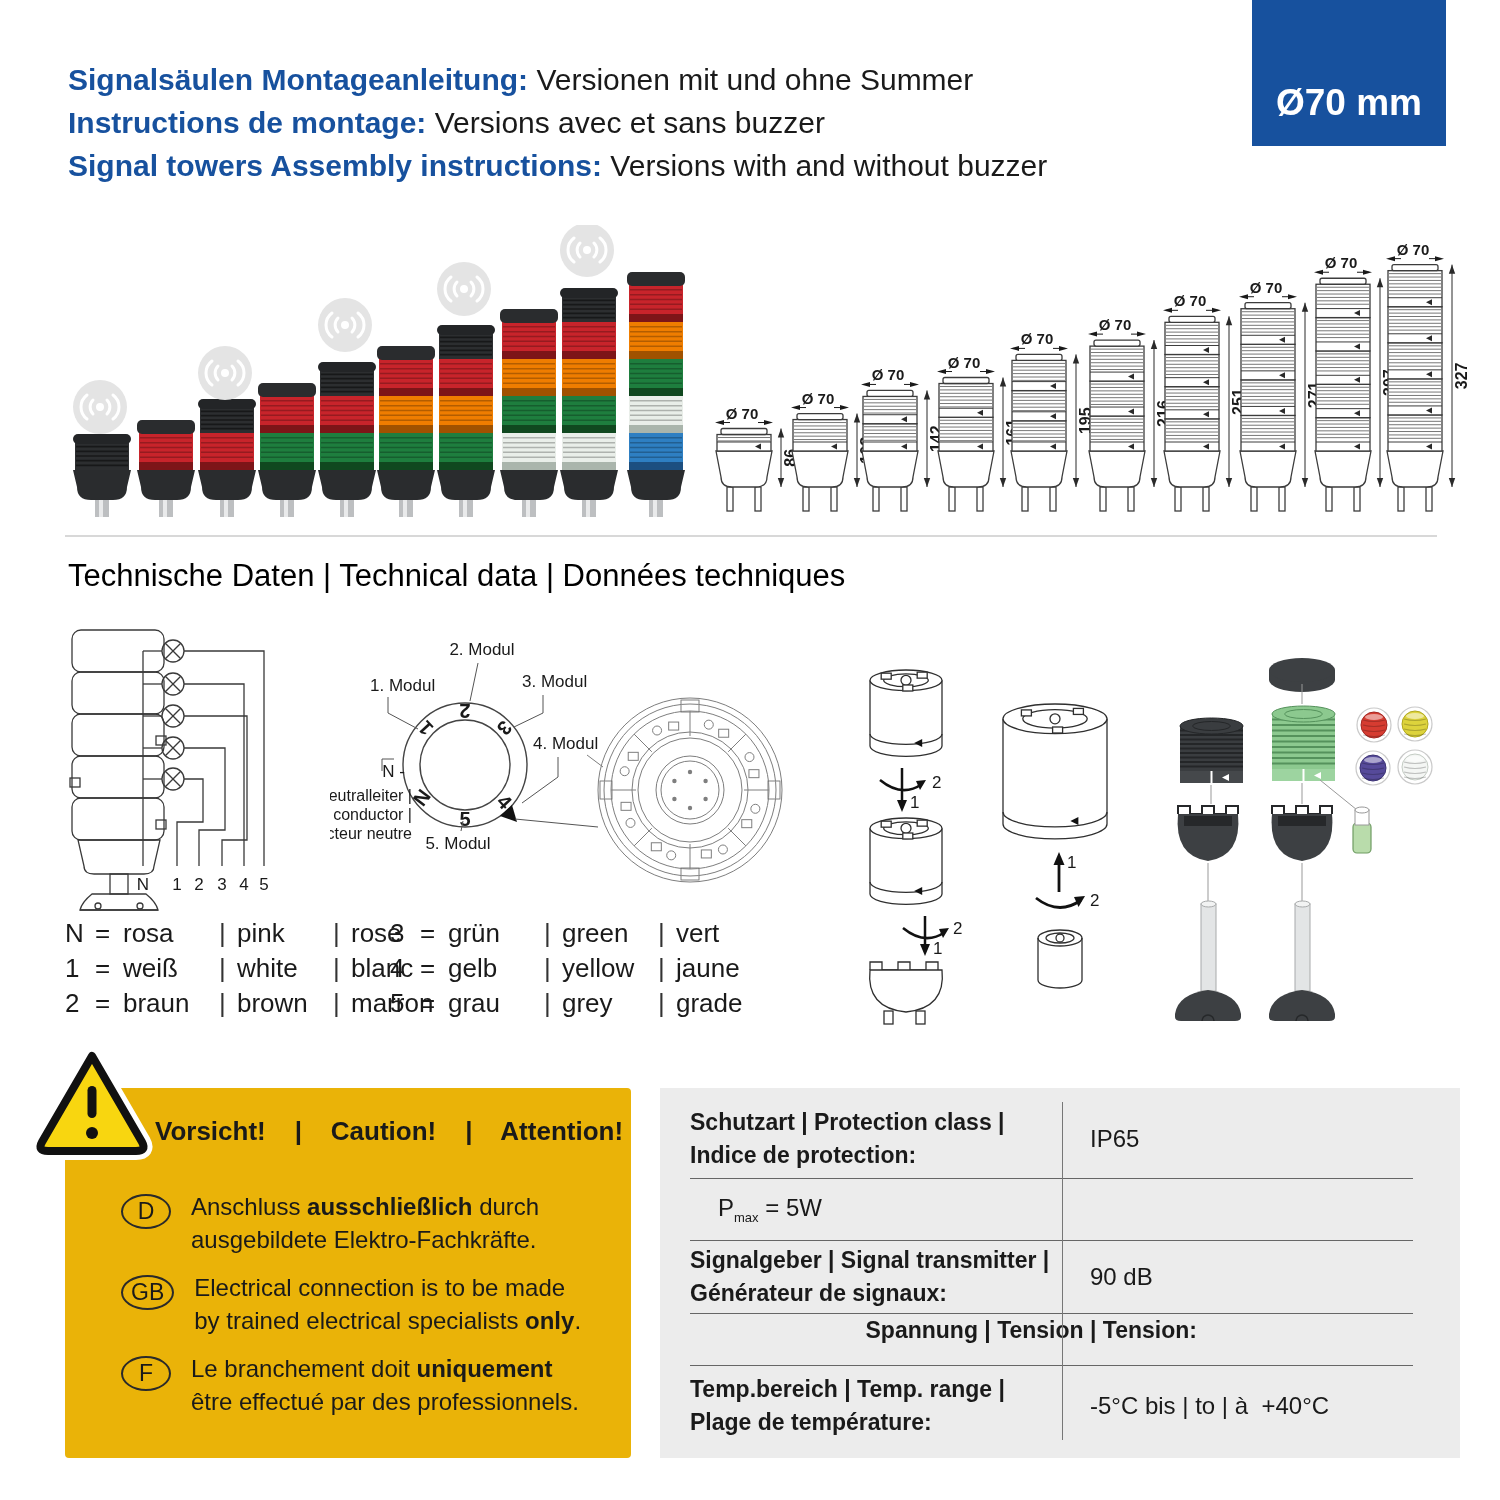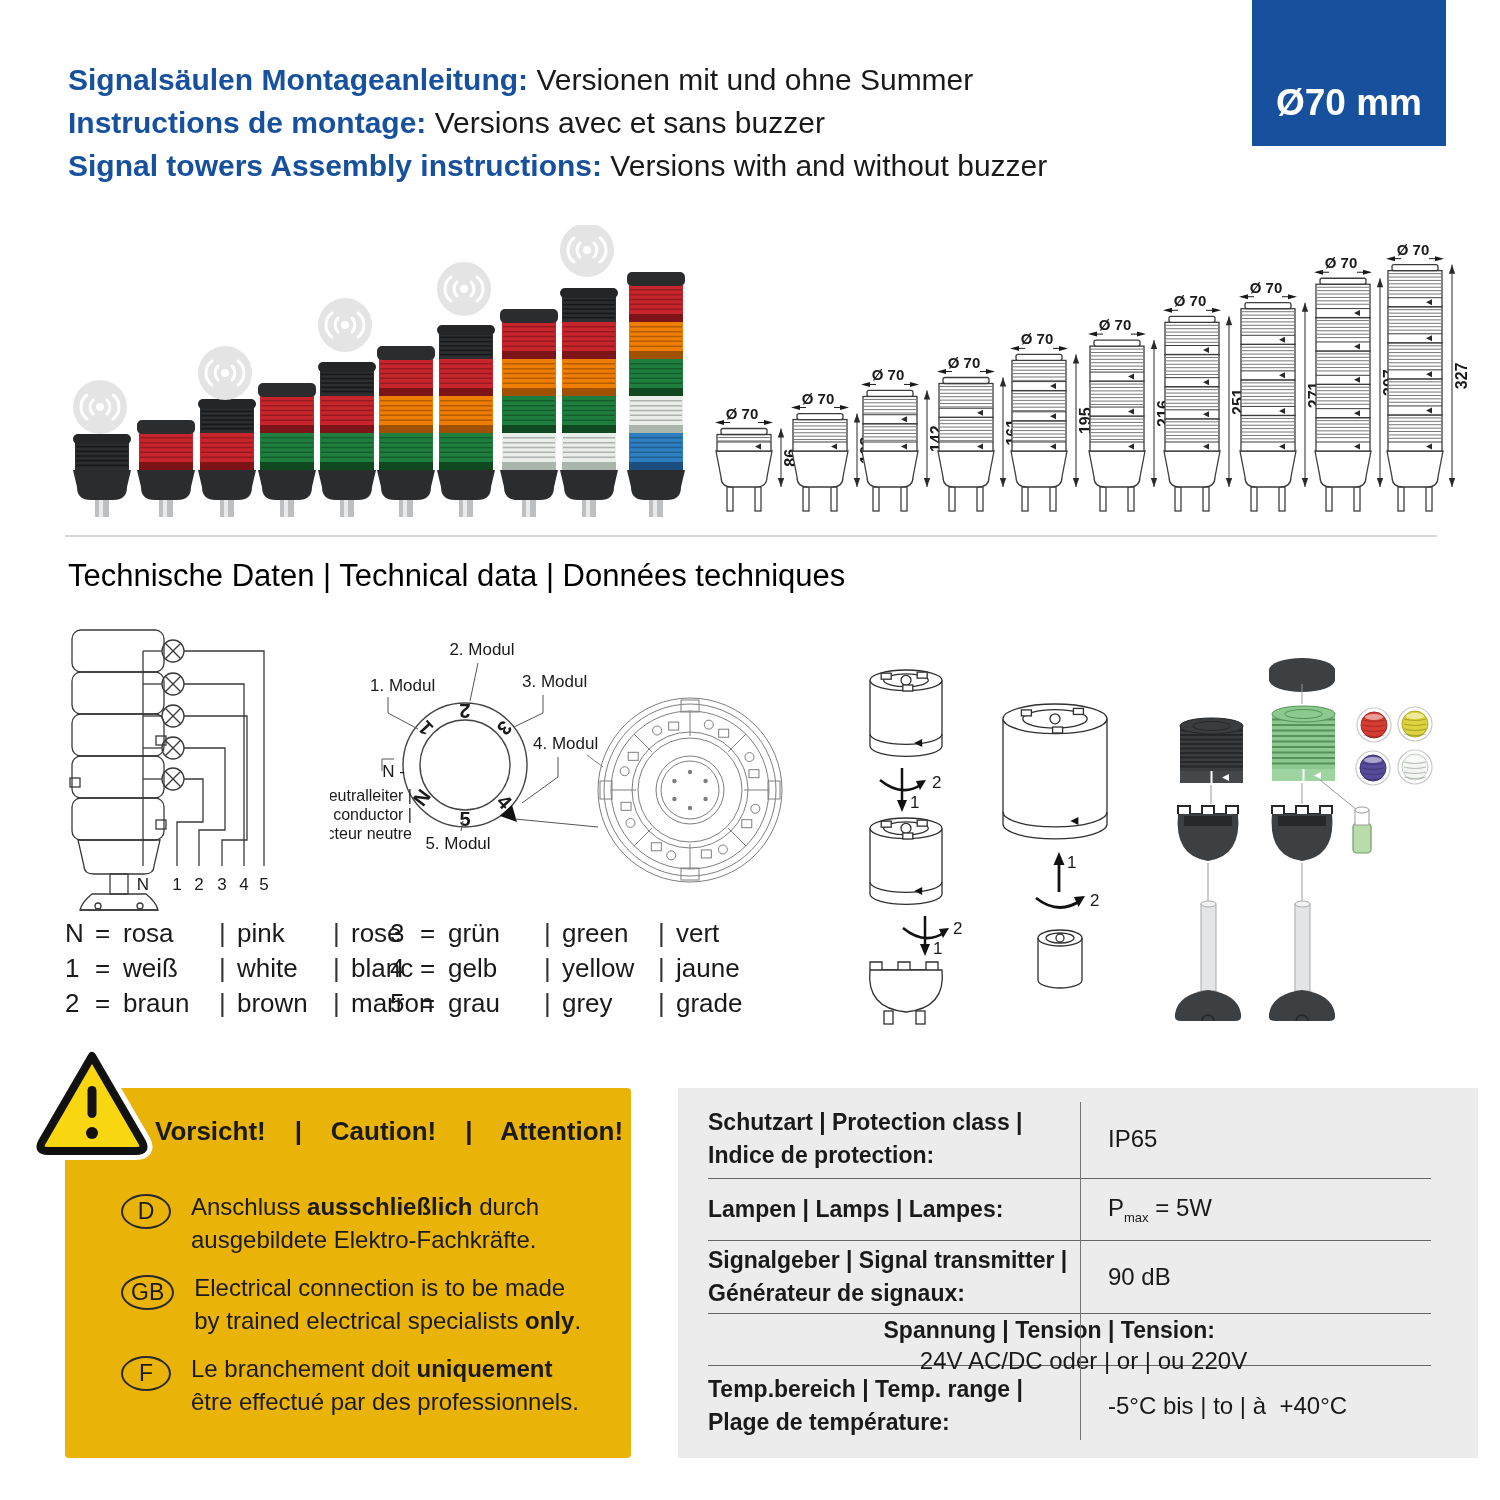--- a/index.html
+++ b/index.html
@@ -21,21 +21,21 @@
 .lg-eq{width:28px}
 .lg-de{width:96px}
 .lg-p{width:18px;color:#333}
 .lg-en{width:96px}
 .warning-box{left:65px;top:1088px;width:566px;height:370px;background:#eab308;border-radius:4px}
 .warn-title{position:absolute;left:90px;top:28px;font-size:26px;font-weight:700;white-space:pre}
 .warn-items{position:absolute;left:56px;top:102px}
 .warn-row{display:flex;align-items:flex-start;margin-bottom:15px}
 .lang-badge{min-width:50px;text-align:center;border:2px solid #2a2a2a;border-radius:50%;font-size:23px;padding:2px 8px;margin-top:4px}
 .warn-text{margin-left:20px;width:410px;font-size:24px;line-height:33px;white-space:pre-line}
-.spec-box{left:678px;top:1088px;width:800px;height:370px;background:#ececec}
+.spec-box{left:660px;top:1088px;width:800px;height:370px;background:#ececec}
 .spec-rows{position:absolute;left:30px;top:12px;width:723px}
 .spec-row{display:flex;align-items:center}
 .spec-row + .spec-row{border-top:1px solid #666}
 .spec-label{width:372px;font-size:23px;font-weight:700;line-height:33px;white-space:nowrap}
 .spec-value{padding-left:28px;font-size:24px;white-space:pre}
 .spec-vline{position:absolute;left:402px;top:14px;width:1px;height:338px;background:#777}
 .sub{font-size:13px;vertical-align:-6px}
 svg{display:block}
 </style>
 </head>
@@ -1120,37 +1120,33 @@
 <div class="abs spec-box">
   <div class="spec-rows">
       <div class="spec-row" style="height: 78px;">
         <div class="spec-label">
           <div>Schutzart | Protection class |</div>
           <div>Indice de protection:</div>
         </div>
         <div class="spec-value">IP65</div>
       </div>
       <div class="spec-row" style="height: 62px;">
-        <div class="spec-label">
-          <div>Lampen | Lamps | Lampes:</div>
-        </div>
         <div class="spec-value"><span>P</span><span class="sub">max</span><span> = 5W</span></div>
       </div>
       <div class="spec-row" style="height: 73px;">
         <div class="spec-label">
           <div>Signalgeber | Signal transmitter |</div>
           <div>Générateur de signaux:</div>
         </div>
         <div class="spec-value">90 dB</div>
       </div>
       <div class="spec-row" style="height: 52px; flex-direction: column;">
         <div class="spec-label">
           <div>Spannung | Tension | Tension:</div>
         </div>
-        <div class="spec-value">24V AC/DC oder | or | ou 220V</div>
       </div>
       <div class="spec-row" style="height: 81px;">
         <div class="spec-label">
           <div>Temp.bereich | Temp. range |</div>
           <div>Plage de température:</div>
         </div>
         <div class="spec-value">-5°C bis | to | à  +40°C</div>
       </div>
     </div>
   <div class="spec-vline"></div>

